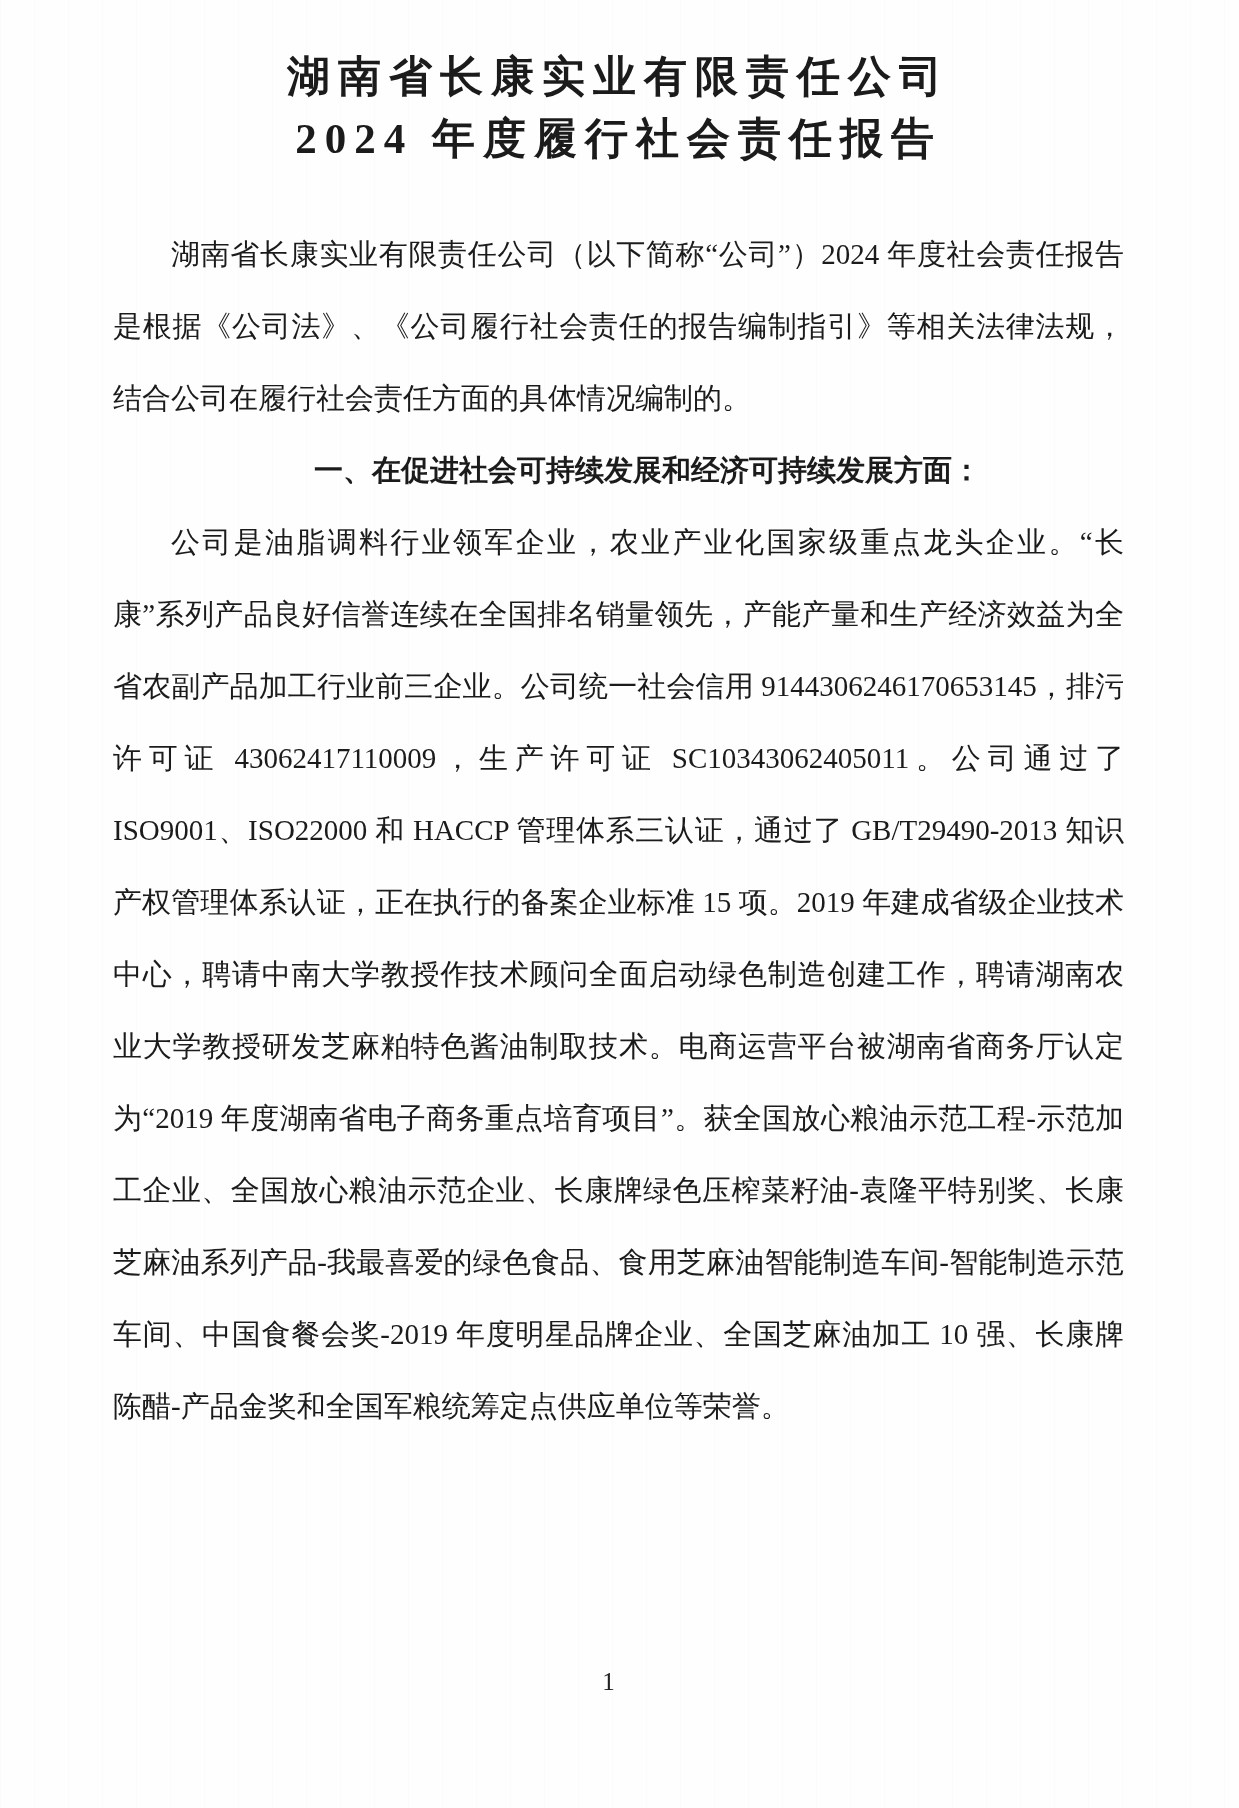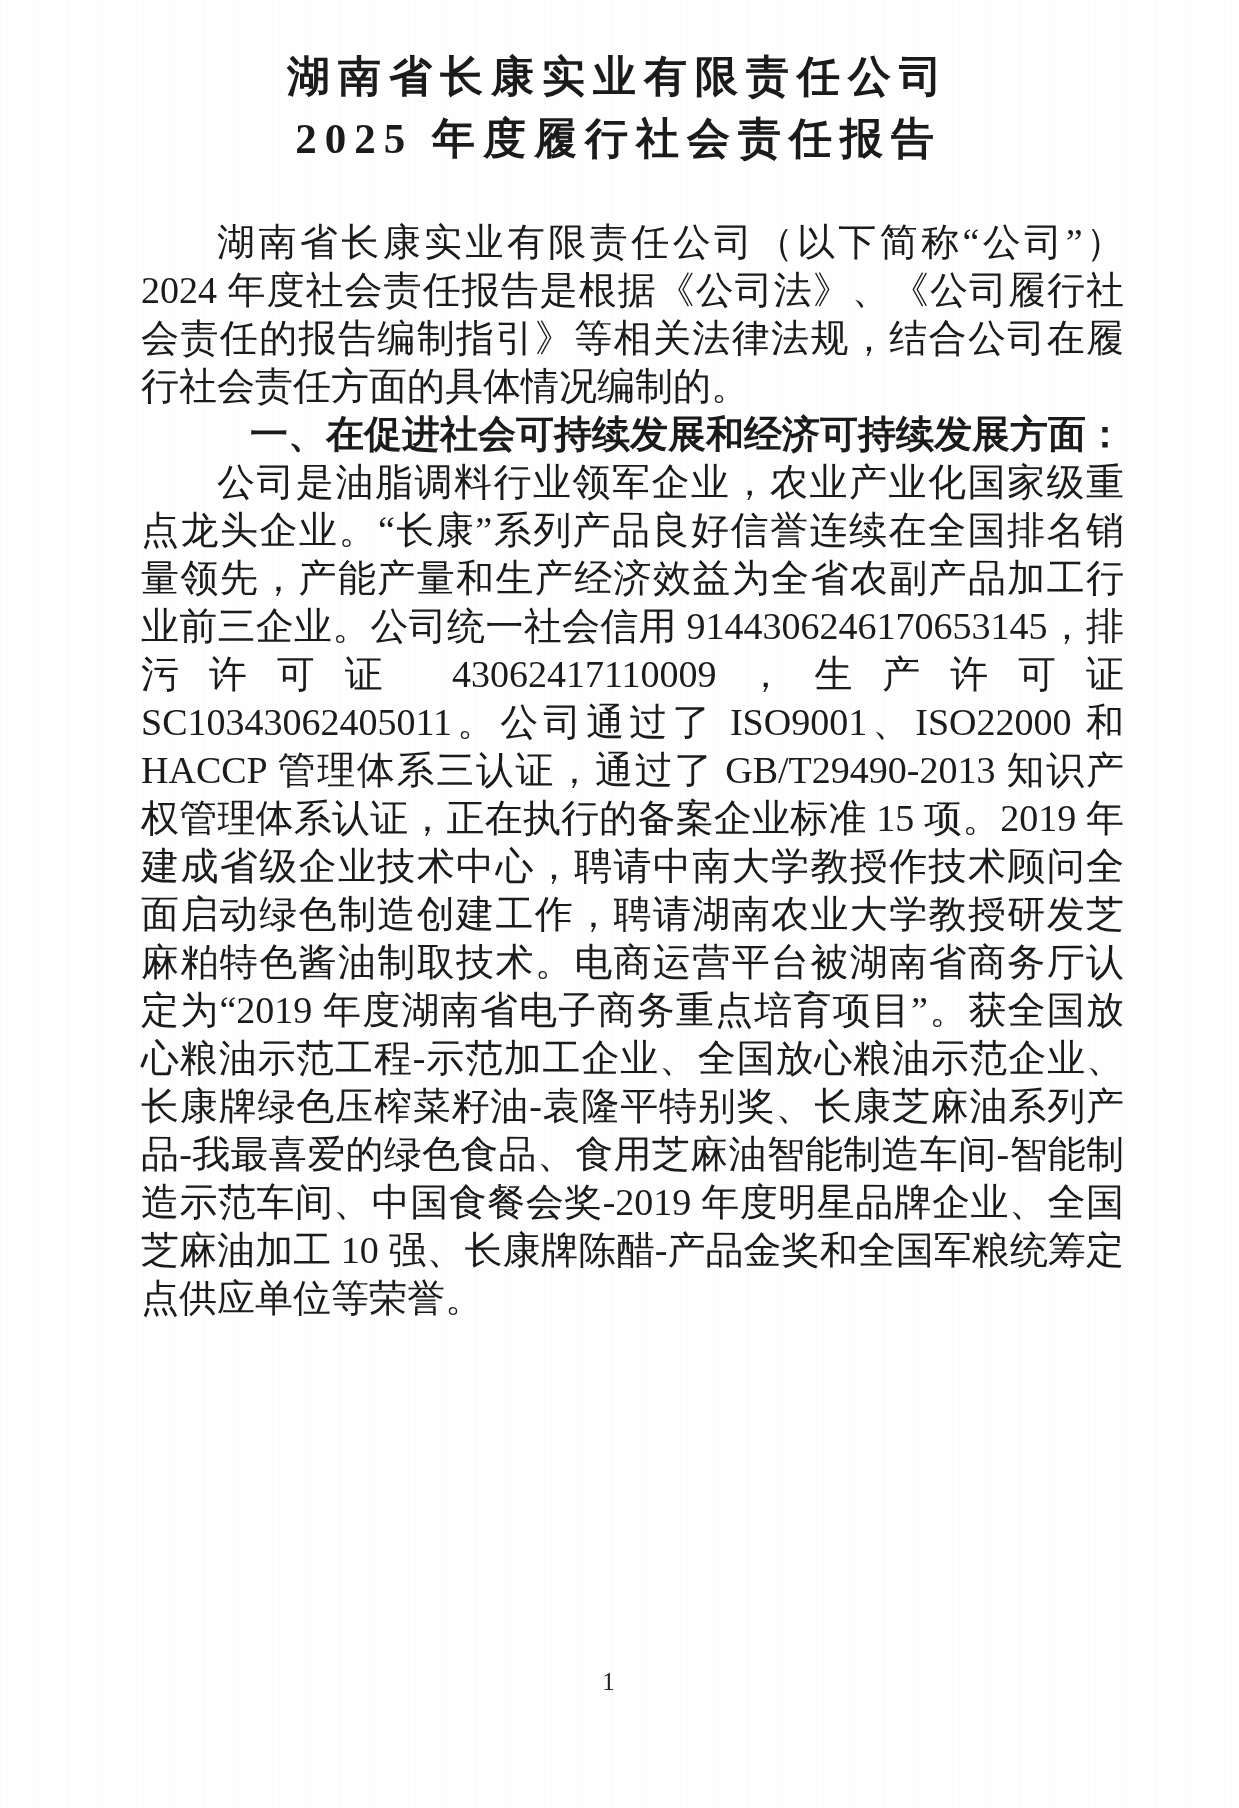--- a/index.html
+++ b/index.html
@@ -27,49 +27,48 @@
     font-size: 43px;
     font-weight: bold;
     letter-spacing: 8px;
     line-height: 62px;
     white-space: nowrap;
   }
   .content {
     width: 1011px;
   }
   .content p {
-    font-size: 38px;
-    line-height: 48px;
+    font-size: 29px;
+    line-height: 72px;
     text-align: justify;
     text-indent: 2em;
     word-break: break-word;
-    margin-left: 28px;
   }
   .content p.heading {
     font-weight: bold;
-    text-align: right;
+    text-align: center;
   }
   .page-number {
     position: absolute;
     left: 0;
     right: 22px;
     bottom: 112px;
     text-align: center;
     font-size: 25px;
     color: #222;
   }
 </style>
 </head>
 <body>
 
 <div class="page">
 
   <div class="title-block">
     <div class="title-line">湖南省长康实业有限责任公司</div>
-    <div class="title-line">2025 年度履行社会责任报告</div>
+    <div class="title-line">2024 年度履行社会责任报告</div>
   </div>
 
   <div class="content">
     <p class="body">湖南省长康实业有限责任公司（以下简称“公司”）2024 年度社会责任报告是根据《公司法》、《公司履行社会责任的报告编制指引》等相关法律法规，结合公司在履行社会责任方面的具体情况编制的。</p>
     <p class="heading">一、在促进社会可持续发展和经济可持续发展方面：</p>
     <p class="body">公司是油脂调料行业领军企业，农业产业化国家级重点龙头企业。“长康”系列产品良好信誉连续在全国排名销量领先，产能产量和生产经济效益为全省农副产品加工行业前三企业。公司统一社会信用 9144306246170653145，排污许可证 43062417110009，生产许可证 SC10343062405011。公司通过了 ISO9001、ISO22000 和 HACCP 管理体系三认证，通过了 GB/T29490-2013 知识产权管理体系认证，正在执行的备案企业标准 15 项。2019 年建成省级企业技术中心，聘请中南大学教授作技术顾问全面启动绿色制造创建工作，聘请湖南农业大学教授研发芝麻粕特色酱油制取技术。电商运营平台被湖南省商务厅认定为“2019 年度湖南省电子商务重点培育项目”。获全国放心粮油示范工程-示范加工企业、全国放心粮油示范企业、长康牌绿色压榨菜籽油-袁隆平特别奖、长康芝麻油系列产品-我最喜爱的绿色食品、食用芝麻油智能制造车间-智能制造示范车间、中国食餐会奖-2019 年度明星品牌企业、全国芝麻油加工 10 强、长康牌陈醋-产品金奖和全国军粮统筹定点供应单位等荣誉。</p>
   </div>
 
   <div class="page-number">1</div>
 

